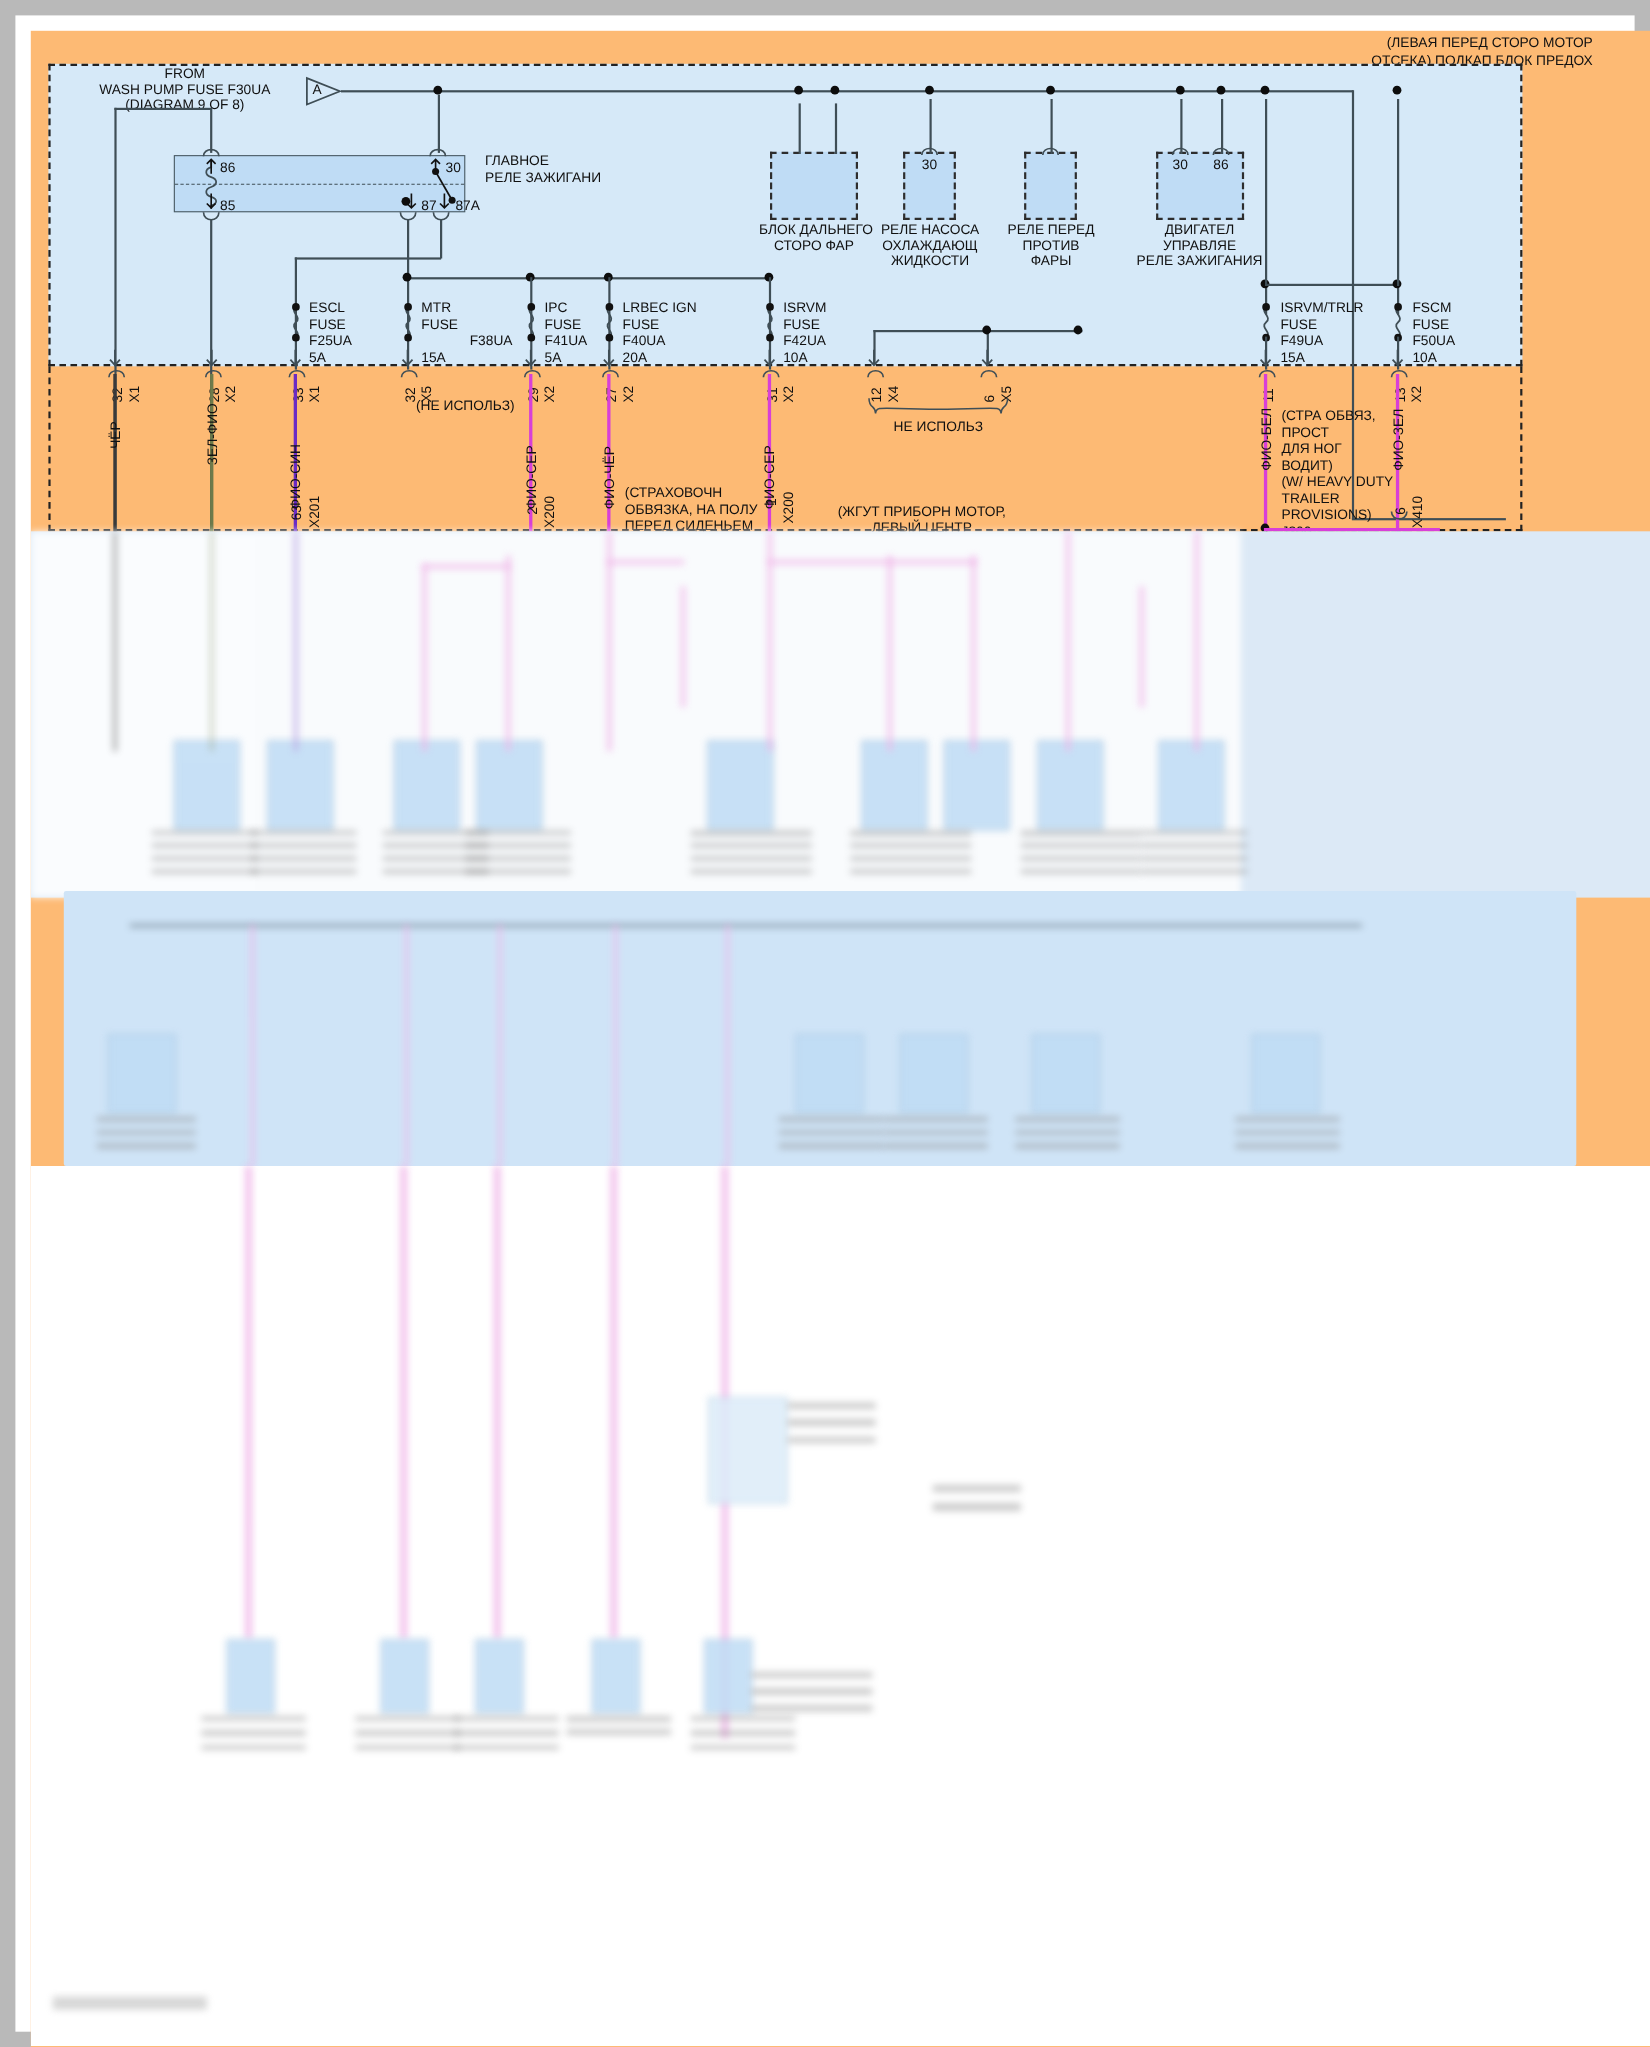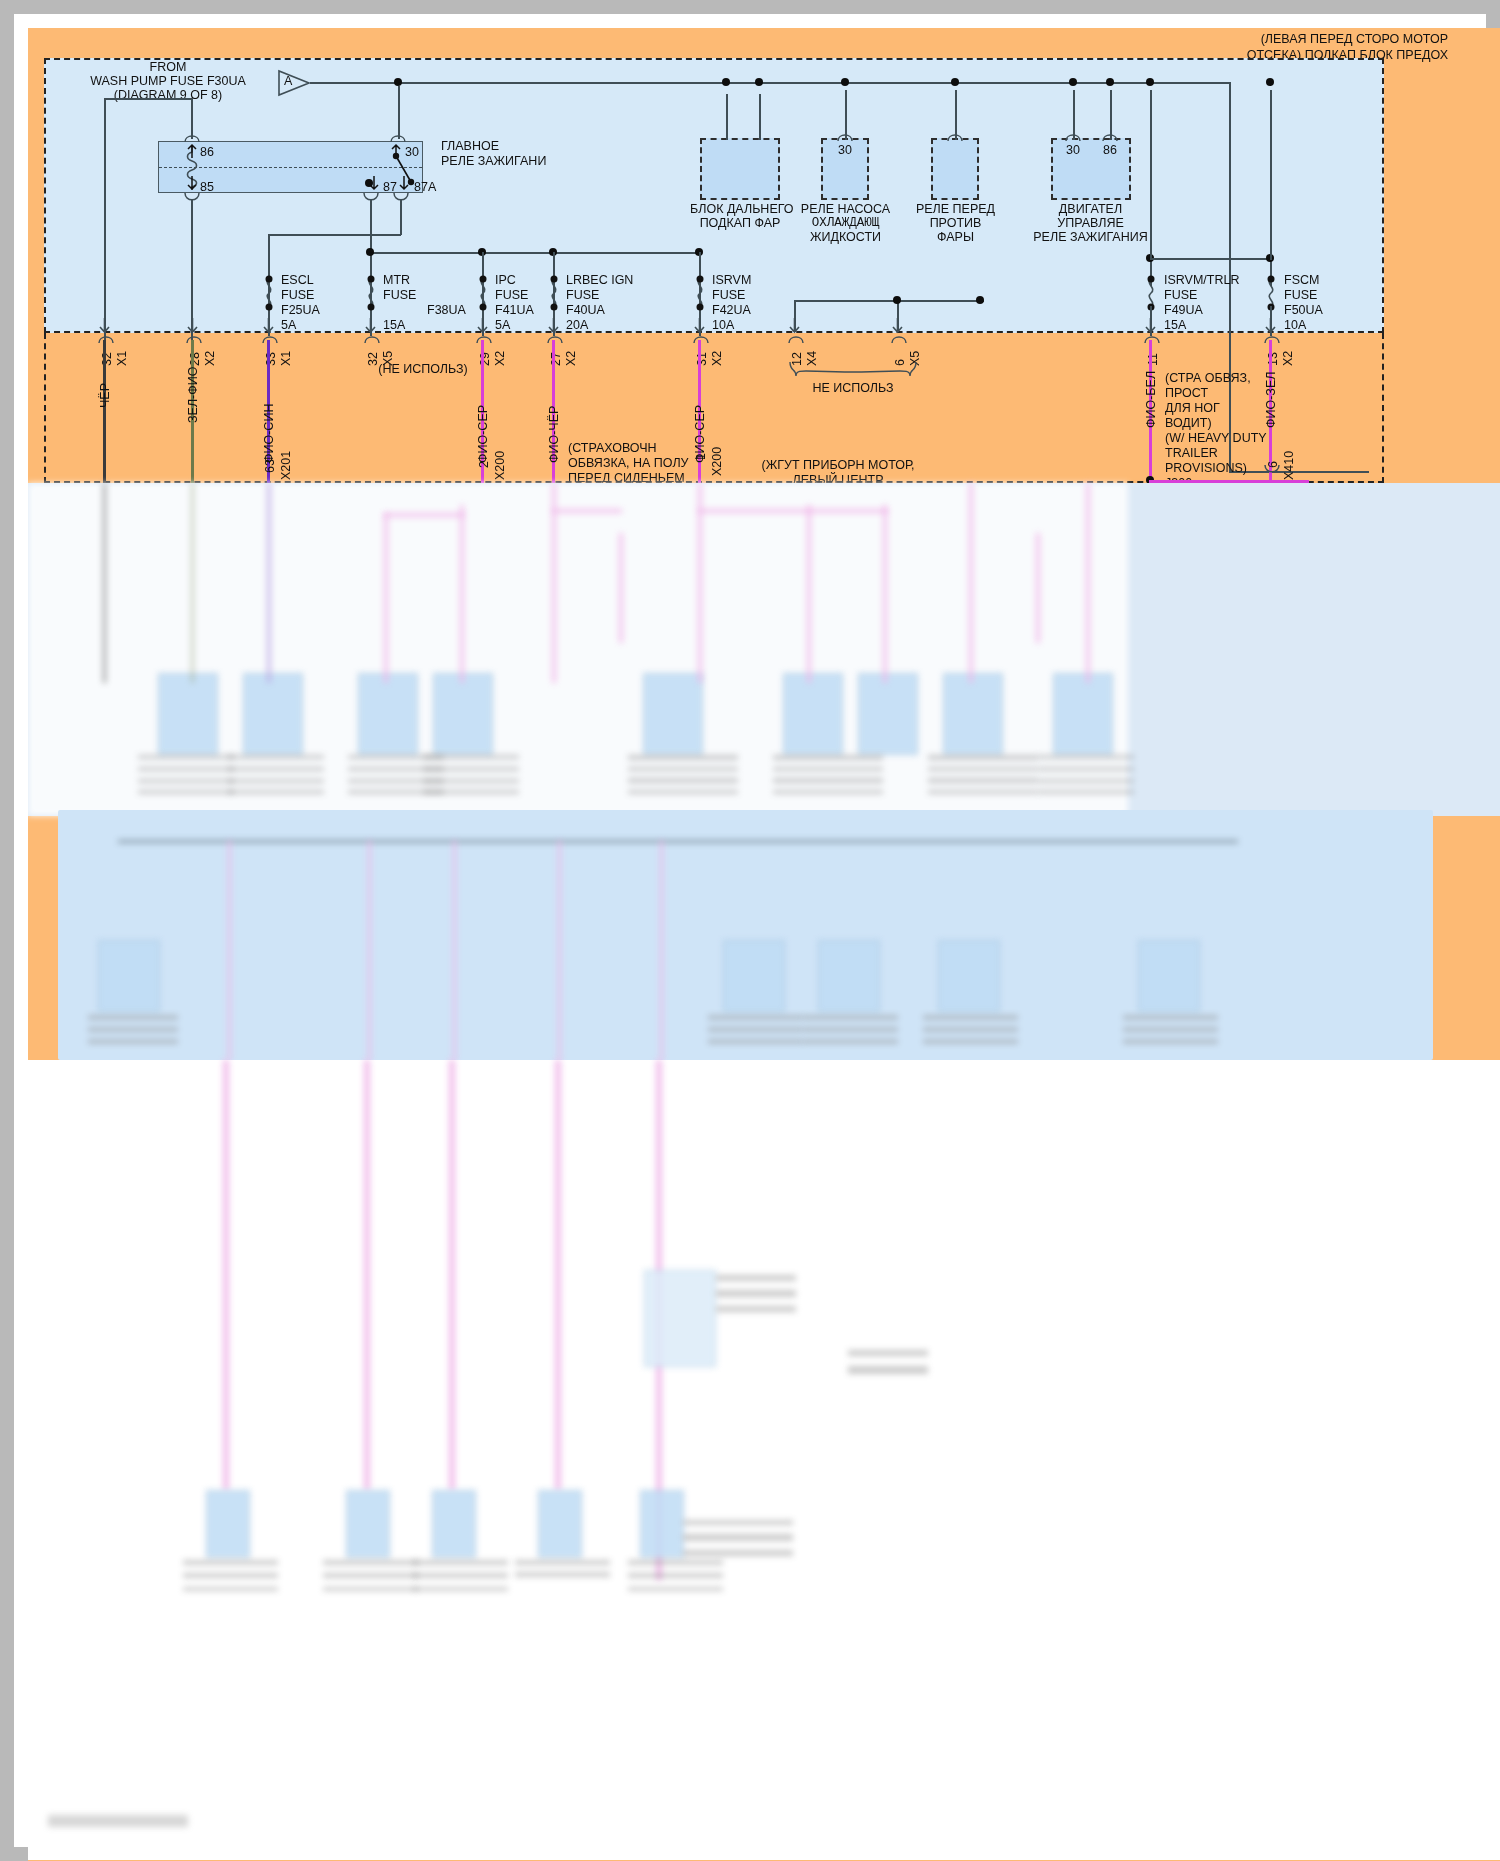--- a/index.html
+++ b/index.html
@@ -175,31 +175,31 @@
     <div class="w wv" style="left:869px;top:272px;height:32px;"></div>
     <div class="dot" style="left:865px;top:268px;"></div>
     <div class="dot" style="left:948px;top:268px;"></div>
 
     <div class="relay" style="left:672px;top:110px;width:80px;height:62px;"></div>
     <div class="w wv" style="left:698px;top:66px;height:46px;"></div>
     <div class="w wv" style="left:731px;top:66px;height:46px;"></div>
     <div class="dot" style="left:694px;top:50px;"></div>
     <div class="dot" style="left:727px;top:50px;"></div>
     <div class="t c" style="left:662px;top:174px;width:100px;">БЛОК ДАЛЬНЕГО</div>
-    <div class="t c" style="left:662px;top:188px;width:100px;">ПОДКАП ФАР</div>
+    <div class="t c" style="left:662px;top:188px;width:100px;">СТОРО ФАР</div>
 
     <div class="relay" style="left:793px;top:110px;width:48px;height:62px;"></div>
     <div class="w wv" style="left:817px;top:62px;height:50px;"></div>
     <div class="dot" style="left:813px;top:50px;"></div>
     <svg class="abs" style="left:809px;top:103px;" width="16" height="10">
           <path d="M1,10 C1,2 15,2 15,10" fill="none" stroke="#3f4e56" stroke-width="1.5"></path>
         </svg>
     <div class="t c" style="left:793px;top:115px;width:48px;">30</div>
     <div class="t c" style="left:760px;top:174px;width:115px;">РЕЛЕ НАСОСА</div>
-    <div class="t c" style="left:760px;top:188px;width:115px;font-family:Liberation Mono, monospace;">ОХЛАЖДАЮЩ</div>
+    <div class="t c" style="left:760px;top:188px;width:115px;">ОХЛАЖДАЮЩ</div>
     <div class="t c" style="left:760px;top:202px;width:115px;">ЖИДКОСТИ</div>
 
     <div class="relay" style="left:903px;top:110px;width:48px;height:62px;"></div>
     <div class="w wv" style="left:927px;top:62px;height:50px;"></div>
     <div class="dot" style="left:923px;top:50px;"></div>
     <svg class="abs" style="left:919px;top:103px;" width="16" height="10">
           <path d="M1,10 C1,2 15,2 15,10" fill="none" stroke="#3f4e56" stroke-width="1.5"></path>
         </svg>
     <div class="t c" style="left:875px;top:174px;width:105px;">РЕЛЕ ПЕРЕД</div>
     <div class="t c" style="left:875px;top:188px;width:105px;">ПРОТИВ</div>

